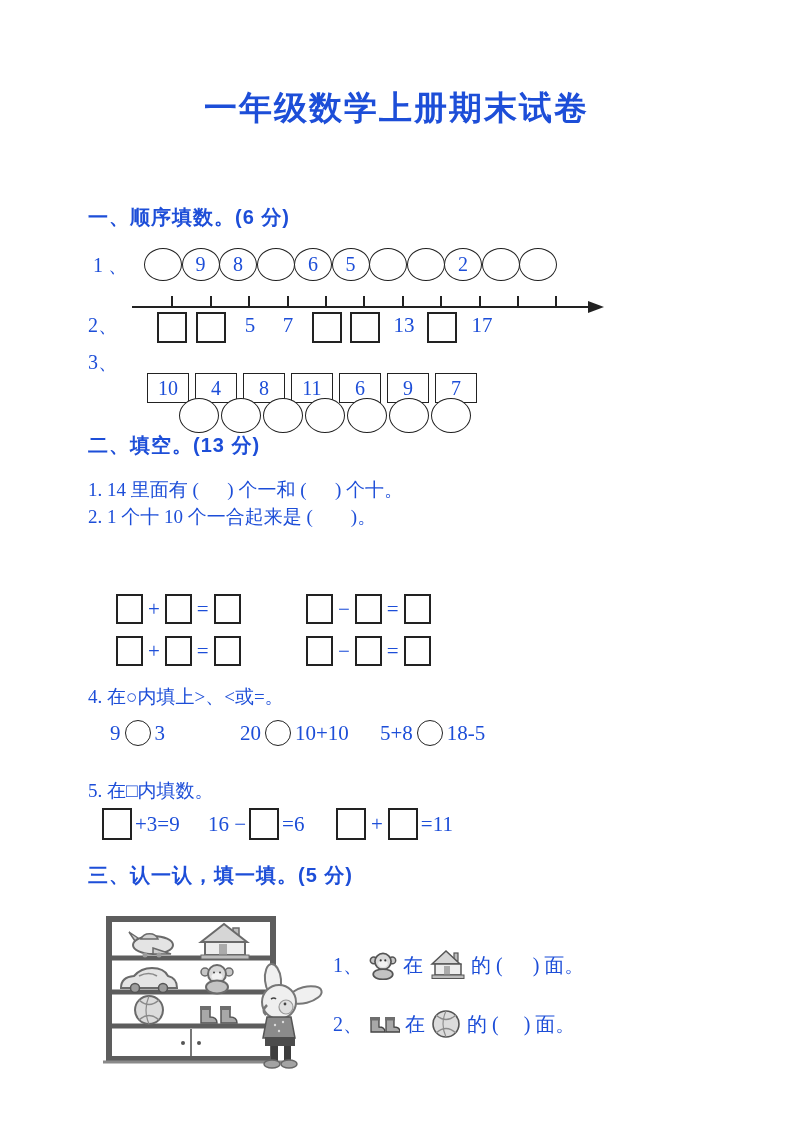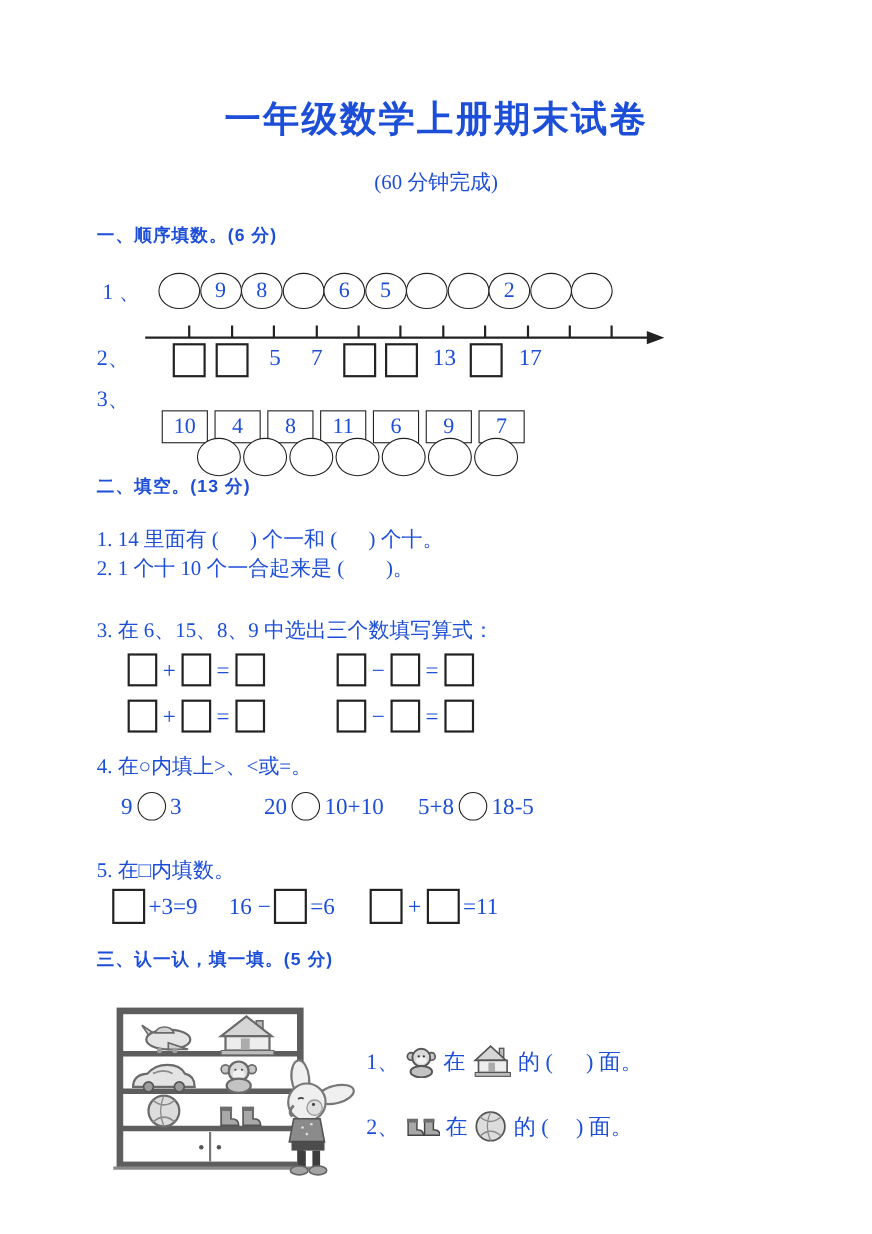--- a/index.html
+++ b/index.html
@@ -5,21 +5,21 @@
   html,body{margin:0;padding:0;background:#fff;}
   .page{position:relative;width:793px;height:1122px;background:#ffffff;
         font-family:"Liberation Serif",serif;color:#1d4ed8;overflow:hidden;padding-left:32px;}
   .abs{position:absolute;}
   .txt{white-space:pre;}
   .title{left:0;top:86px;width:793px;text-align:center;
          font-family:"Liberation Sans",sans-serif;font-weight:bold;
          font-size:33px;letter-spacing:2px;}
   .subtitle{left:0;top:153px;width:793px;text-align:center;font-size:19px;}
   .sec-heading{font-family:"Liberation Sans",sans-serif;font-weight:bold;
-               font-size:16px;letter-spacing:1px;}
+               font-size:20px;letter-spacing:1px;}
   .q-label{font-size:20px;}
   .body-txt{font-size:19px;}
   
   .circ-row{display:flex;}
   .circ{width:36px;height:31px;border:1.6px solid #222;border-radius:50%;
         display:flex;align-items:center;justify-content:center;
         font-size:20px;flex:none;margin-right:-0.5px;background:#fff;}
   .circ2{width:38px;height:33px;margin-right:2px;}
   
   .nl-item{position:absolute;transform:translateX(-50%);}
@@ -41,21 +41,20 @@
   
   .s3item{display:flex;align-items:center;gap:5px;font-size:20px;}
   .icon{flex:none;display:inline-block;}
 </style>
 </head>
 <body>
 
 <div class="page">
 
   <div class="abs title txt">一年级数学上册期末试卷</div>
-  <div class="abs subtitle txt">(60 分钟完成)</div>
 
   <div class="abs sec-heading txt" style="left:88px;top:204px">一、顺序填数。(6 分)</div>
 
   <div class="abs q-label txt" style="left:93px;top:252px">1 、</div>
   <div class="abs circ-row" style="left:144px;top:248px">
     <span class="circ"></span>
     <span class="circ">9</span>
     <span class="circ">8</span>
     <span class="circ"></span>
     <span class="circ">6</span>
@@ -114,21 +113,20 @@
     <span class="circ circ2"></span>
     <span class="circ circ2"></span>
     <span class="circ circ2"></span>
     <span class="circ circ2"></span>
   </div>
 
   <div class="abs sec-heading txt" style="left:88px;top:432px">二、填空。(13 分)</div>
 
   <div class="abs body-txt txt" style="left:88px;top:477px">1. 14 里面有 (      ) 个一和 (      ) 个十。</div>
   <div class="abs body-txt txt" style="left:88px;top:504px">2. 1 个十 10 个一合起来是 (        )。</div>
-  <div class="abs body-txt txt" style="left:88px;top:560px">3. 在 6、15、8、9 中选出三个数填写算式：</div>
 
   <div class="abs eqgroup" style="left:116px;top:594px">
     <span class="eqbox"></span>
     <span class="op">+</span>
     <span class="eqbox"></span>
     <span class="op">=</span>
     <span class="eqbox"></span>
   </div>
   <div class="abs eqgroup" style="left:306px;top:594px">
     <span class="eqbox"></span>

